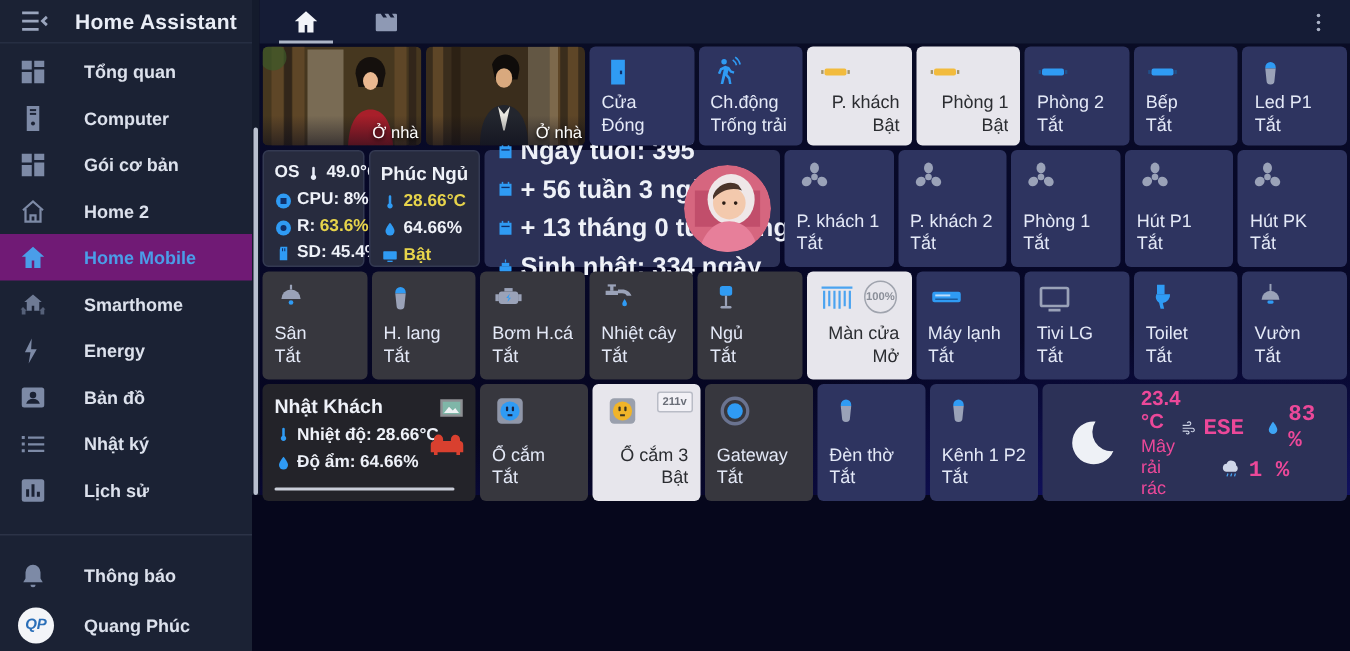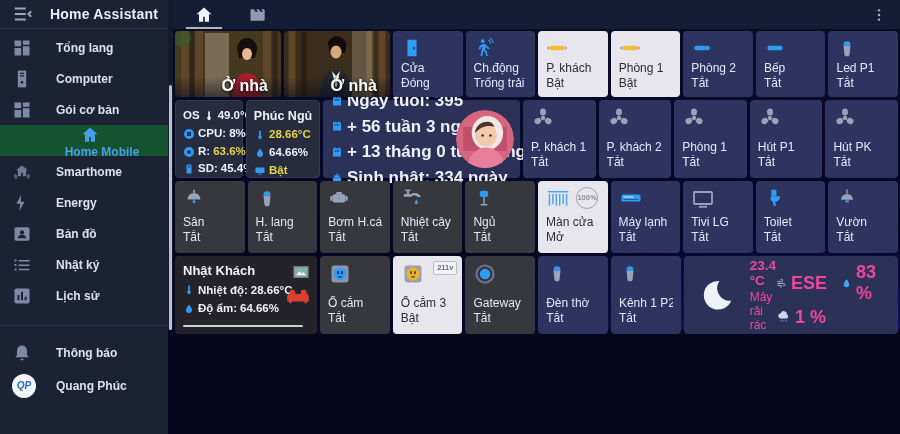--- a/index.html
+++ b/index.html
@@ -9,21 +9,21 @@
 
   
   .sidebar { width:168px; height:434px; background:#1b2234; display:flex; flex-direction:column; flex:none; }
   .sb-head { height:29px; display:flex; align-items:center; padding:0 0 0 12px; border-bottom:1px solid #262e42; }
   .sb-head .micon { width:22px; height:22px; color:#9aa5bd; cursor:pointer; }
   .sb-title { color:#e9edf6; font-size:14px; font-weight:700; margin-left:16px; letter-spacing:.2px; }
   .sb-menu { padding-top:3px; }
   .sb-item { height:31px; display:flex; align-items:center; padding-left:12px; cursor:pointer; }
   .sb-item .sicon { width:20px; height:20px; color:#7d8aa6; flex:none; }
   .sb-item .slabel { color:#dce1ec; font-size:12px; font-weight:700; margin-left:24px; white-space:nowrap; }
-  .sb-item.active { background:#14532d;flex-direction:column; }
+  .sb-item.active { background:#701a75; }
   .sb-item.active .sicon { color:#4a9de9; }
   .sb-item.active .slabel { color:#4a9de9; }
   .sb-divider { height:1px; background:#2c3347; margin:14px 0 10px 0; }
   .sb-foot .sb-item { height:33px; }
   .avatar { width:24px; height:24px; border-radius:50%; background:#f3f5f8; color:#2a6fb8;
     display:flex; align-items:center; justify-content:center; font-size:10px; font-weight:700;
     font-style:italic; flex:none; }
   .sb-item .avatar + .slabel { margin-left:20px; }
 
   
@@ -43,33 +43,33 @@
   .tab.active::after { content:""; position:absolute; left:5px; right:5px; bottom:0; height:2px; background:#aeb6c8; }
   .topbar-spacer { flex:1; }
   .kebab { width:30px; height:29px; display:flex; align-items:center; justify-content:center; color:#aab2c6; cursor:pointer; margin-right:6px; }
 
   .content { padding:2px 2px 0 2px; display:flex; flex-direction:column; gap:3px; }
   .row { display:flex; gap:3px; }
 
   .tile { flex:1; min-width:0; border-radius:4px; background:#2e3460; padding:6px 8px 7px 8px;
     display:flex; flex-direction:column; color:#e4e9f7; font-size:12px; line-height:1.3; cursor:pointer; position:relative; }
   .tile.charcoal { background:#37373e; }
-  .tile.light { background:#e7e6ec; color:#2b2d31; }
+  .tile.light { background:#e7e6ec; color:#2b2d31;text-align:right; }
   .tile .iconrow { height:26px; display:flex; align-items:flex-start; gap:6px; }
   .tile .spacer { flex:1; }
   .tname { font-weight:400; white-space:nowrap; overflow:hidden; }
   .tstatus { white-space:nowrap; overflow:hidden; }
   .i24 { width:24px; height:24px; }
   .i22 { width:22px; height:22px; }
 
   .card { border-radius:4px; cursor:pointer; }
 
   .person { width:106px; height:66px; flex:none; position:relative; overflow:hidden; border-radius:4px; }
   .person svg { position:absolute; inset:0; width:100%; height:100%; }
-  .person .plabel { position:absolute; right:13px; bottom:2px; color:#fff; font-size:16px; font-weight:700;
+  .person .plabel { position:absolute; right:2px; bottom:2px; color:#fff; font-size:11px; font-weight:400;
     text-shadow:0 1px 3px rgba(0,0,0,.9); z-index:2; }
   .person .shade { position:absolute; left:0; right:0; bottom:0; height:20px;
     background:linear-gradient(180deg, rgba(10,10,20,0) 0%, rgba(10,10,25,.55) 100%); }
 
   .statcard { background:#272b3e; border:1px solid #343a52; padding:6px 7px; color:#eef1f8;
     font-size:11.5px; font-weight:700; line-height:1.55; }
   .statline { display:flex; align-items:center; gap:3px; white-space:nowrap; }
   .i12 { width:12px; height:12px; flex:none; }
   .yellow { color:#e7d44b; }
 
@@ -89,21 +89,21 @@
   .livingcard .underline { position:absolute; left:8px; right:14px; bottom:7px; height:2px; background:#c9cdd8; border-radius:1px; }
   .roomicons { position:absolute; top:6px; right:6px; display:flex; flex-direction:column; align-items:flex-end; gap:1px; }
   .i20 { width:20px; height:20px; }
   .i26 { width:26px; height:26px; }
 
   .weather { flex:1; background:#2c3157; display:flex; align-items:center; padding:0 12px 0 14px; color:#ec4899; }
   .wmoon { width:38px; height:38px; flex:none; }
   .wmain { margin-left:14px; }
   .wtemp { font-size:13.5px; font-weight:700; }
   .wcond { font-size:12px; margin-top:2px; }
-  .wright { margin-left:auto; display:flex; flex-direction:column; align-items:flex-start; gap:3px; font-size:18px; font-weight:700; }
+  .wright { margin-left:auto; display:flex; flex-direction:column; align-items:center; gap:3px; font-size:15px; font-weight:700;font-family:Liberation Mono, monospace; }
   .wrow { display:flex; align-items:center; gap:4px; }
   .i15 { width:15px; height:15px; }
 </style>
 </head>
 <body>
 
 <div class="app">
 
   <nav class="sidebar">
     <div class="sb-head">
@@ -111,36 +111,44 @@
           <path d="M3 6h12M3 12h12M3 18h12"></path>
           <path d="M21 9l-3.2 3L21 15"></path>
         </svg>
       <span class="sb-title">Home Assistant</span>
     </div>
     <div class="sb-menu">
       <div class="sb-item">
         <svg class="sicon" viewBox="0 0 24 24" fill="currentColor">
             <path d="M3 3h8v7H3zM13 3h8v5h-8zM3 12h8v9H3zM13 10h8v11h-8z"></path>
           </svg>
-        <span class="slabel">Tổng lang</span>
+        <span class="slabel">Tổng quan</span>
       </div>
       <div class="sb-item">
         <svg class="sicon" viewBox="0 0 24 24" fill="currentColor">
             <path d="M7 2h10v20H7z"></path>
             <rect x="9.5" y="4.5" width="5" height="1.6" fill="#1b2234"></rect>
             <rect x="9.5" y="7.5" width="5" height="1.6" fill="#1b2234"></rect>
             <circle cx="12" cy="16" r="1.6" fill="#1b2234"></circle>
           </svg>
         <span class="slabel">Computer</span>
       </div>
       <div class="sb-item">
         <svg class="sicon" viewBox="0 0 24 24" fill="currentColor">
             <path d="M3 3h8v7H3zM13 3h8v5h-8zM3 12h8v9H3zM13 10h8v11h-8z"></path>
           </svg>
         <span class="slabel">Gói cơ bản</span>
+      </div>
+      <div class="sb-item">
+        <svg class="sicon" viewBox="0 0 24 24" fill="none" stroke="currentColor" stroke-width="1.8">
+            <path d="M4 11l8-7 8 7"></path>
+            <path d="M6 10v10h12V10"></path>
+            <path d="M10 20v-5h4v5"></path>
+          </svg>
+        <span class="slabel">Home 2</span>
       </div>
       <div class="sb-item active">
         <svg class="sicon" viewBox="0 0 24 24" fill="currentColor">
             <path d="M12 3l9 8h-3v9h-5v-6h-2v6H6v-9H3z"></path>
           </svg>
         <span class="slabel">Home Mobile</span>
       </div>
       <div class="sb-item">
         <svg class="sicon" viewBox="0 0 24 24" fill="currentColor">
             <path d="M12 4l7 6h-2v7h-4v-4h-2v4H7v-7H5z" opacity=".85"></path>

